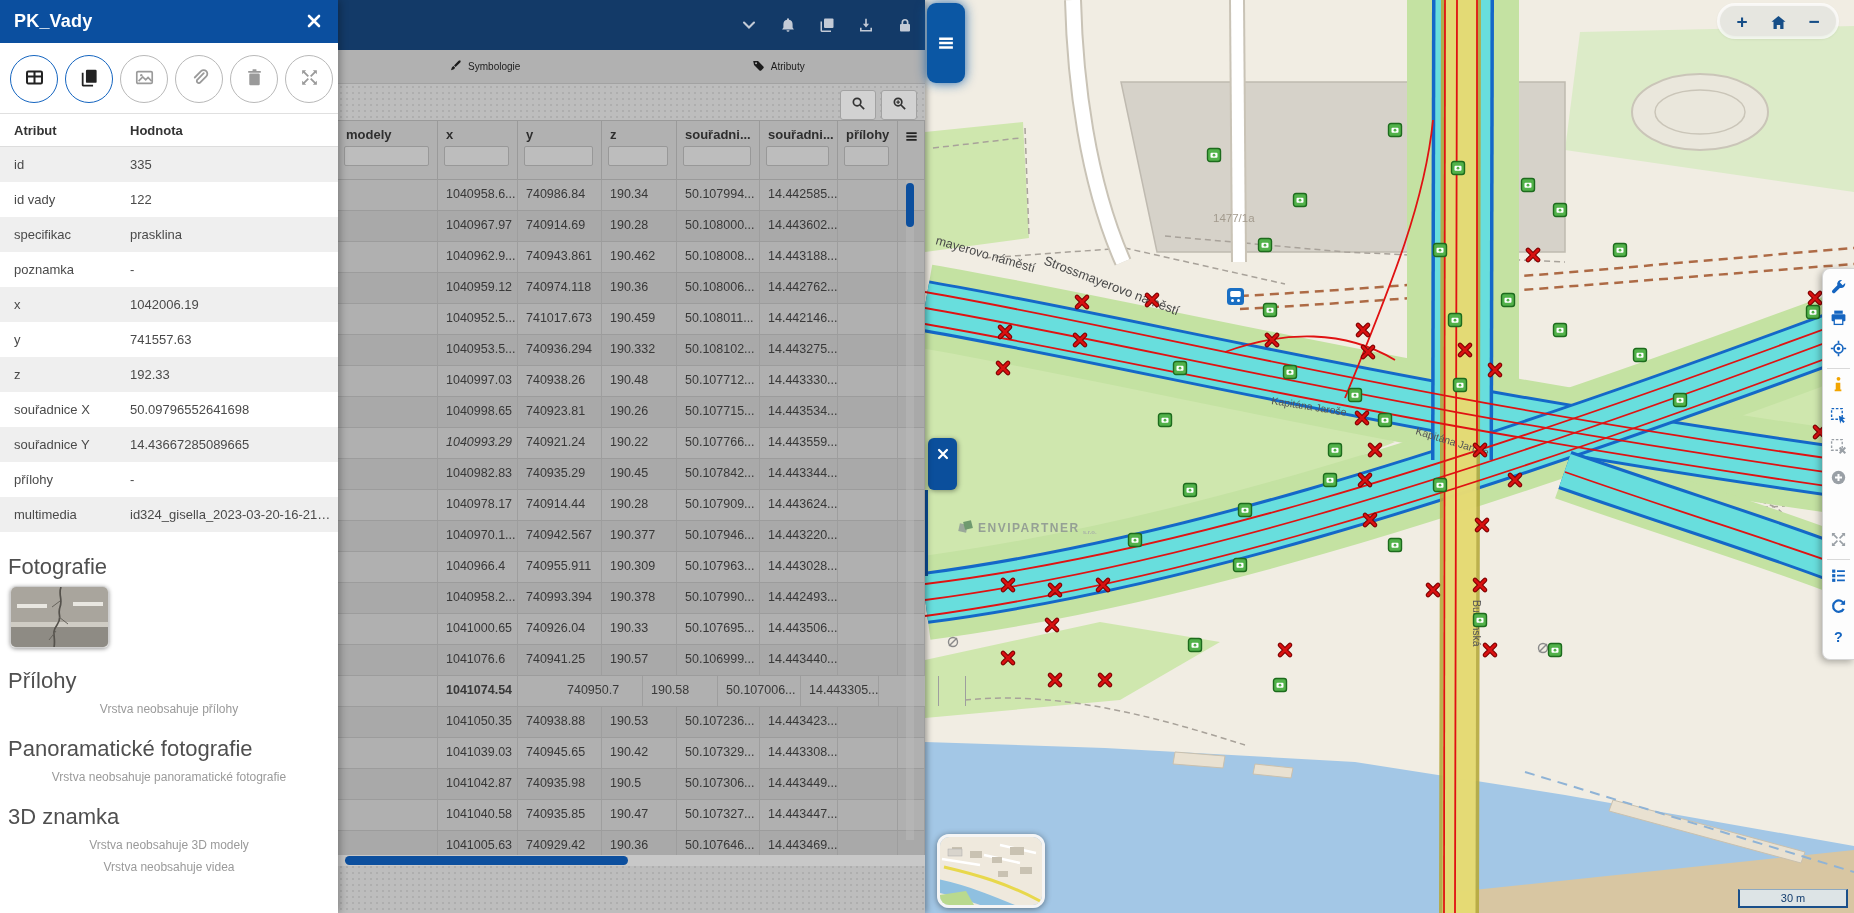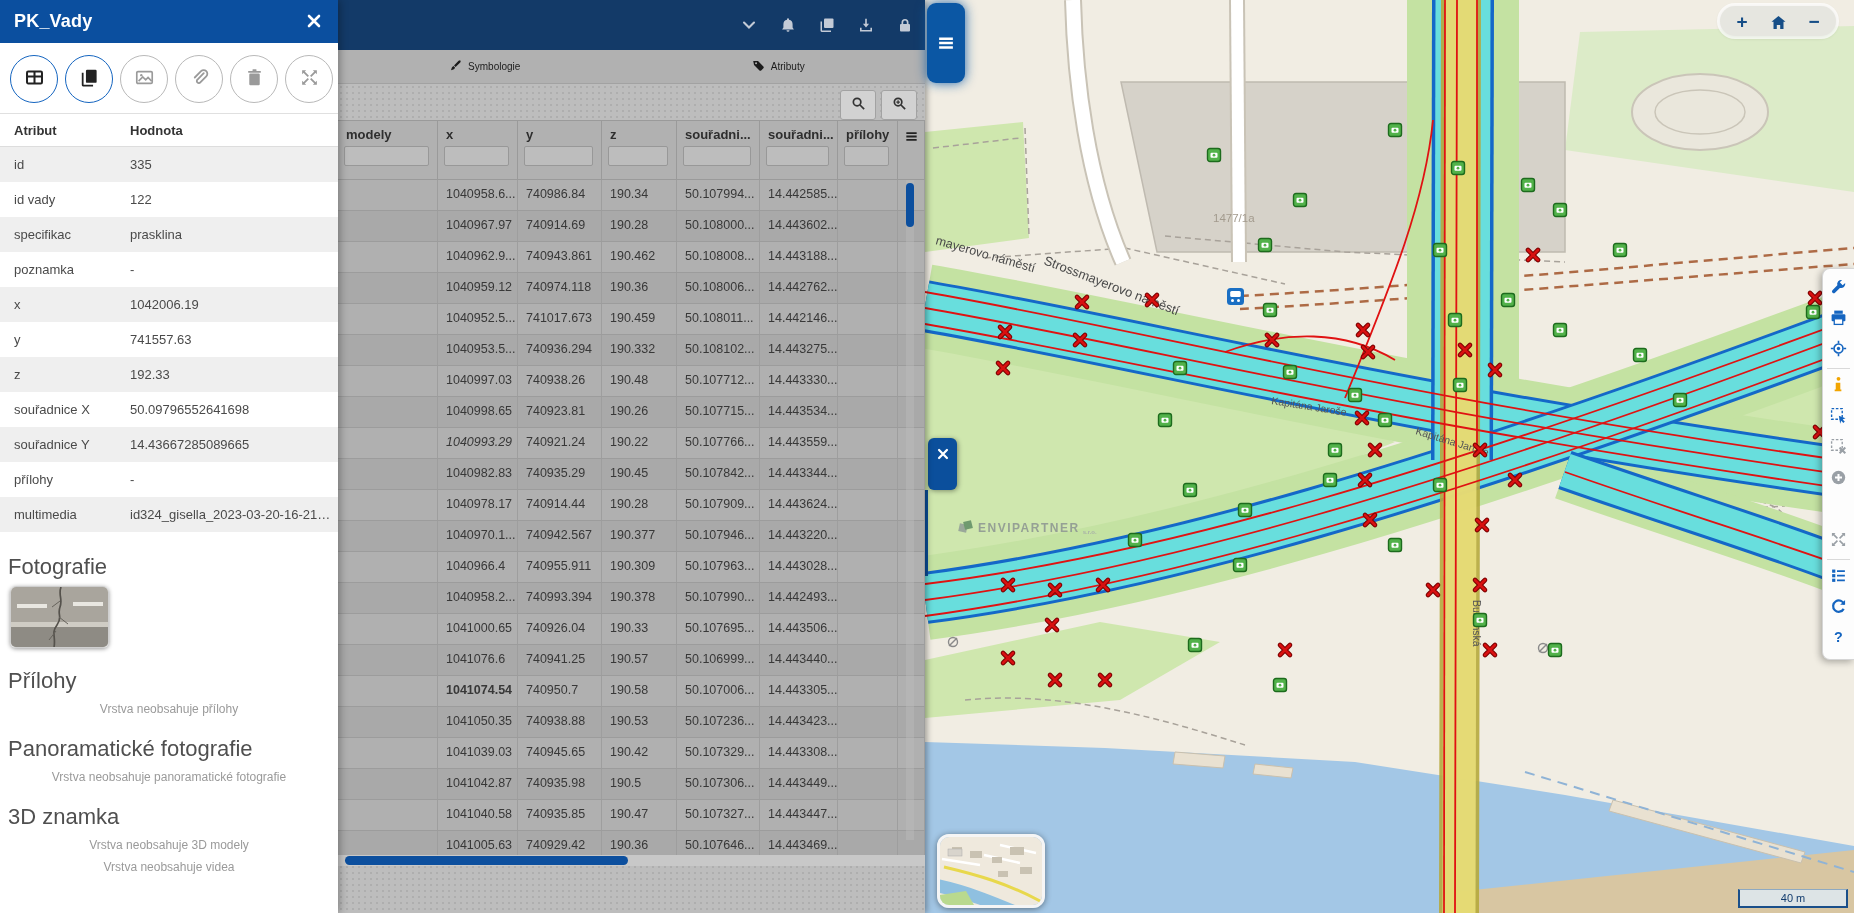--- a/index.html
+++ b/index.html
@@ -619,21 +619,21 @@
   <div id="watermark">
     <span class="wm-mark">
         <span class="wm-sq1"></span>
         <span class="wm-sq2"></span>
       </span>
     <span>ENVIPARTNER</span>
     <span class="wm-sup">s.r.o.</span>
   </div>
 
   <div id="scalebar">
-    <span>40 m</span>
+    <span>30 m</span>
   </div>
 
   <div id="minimap">
     <svg viewBox="0 0 102 68" width="102" height="68">
       <rect width="102" height="68" fill="#efe9dd"></rect>
       <path d="M-6,48 C25,54 55,66 100,86" stroke="#8fc0e0" stroke-width="13" fill="none"></path>
       <path d="M0,58 L26,54 34,68 0,68 Z" fill="#b9d98e"></path>
       <path d="M4,30 C38,38 66,46 100,64" stroke="#e8d84c" stroke-width="3" fill="none"></path>
       <path d="M2,22 L40,28 M44,18 L80,26 M60,8 L96,16" stroke="#fff" stroke-width="2.5" fill="none"></path>
       <g fill="#c9c2b2">
@@ -904,21 +904,21 @@
           <div class="dt-cell" style="width: 84px;">740941.25</div>
           <div class="dt-cell" style="width: 75px;">190.57</div>
           <div class="dt-cell" style="width: 83px;">50.106999...</div>
           <div class="dt-cell" style="width: 78px;">14.443440...</div>
           <div class="dt-cell" style="width: 60px;"></div>
           <div class="dt-cell" style="width: 27px;"></div>
         </div>
         <div class="dt-row">
           <div class="dt-cell" style="width: 100px;"></div>
           <div class="dt-cell" style="width: 80px; font-weight: bold;">1041074.54</div>
-          <div class="dt-cell" style="width: 84px;">740950.7</div>
+          <div class="dt-cell" style="width: 84px; margin-left: 41px;">740950.7</div>
           <div class="dt-cell" style="width: 75px;">190.58</div>
           <div class="dt-cell" style="width: 83px;">50.107006...</div>
           <div class="dt-cell" style="width: 78px;">14.443305...</div>
           <div class="dt-cell" style="width: 60px;"></div>
           <div class="dt-cell" style="width: 27px;"></div>
         </div>
         <div class="dt-row">
           <div class="dt-cell" style="width: 100px;"></div>
           <div class="dt-cell" style="width: 80px;">1041050.35</div>
           <div class="dt-cell" style="width: 84px;">740938.88</div>

